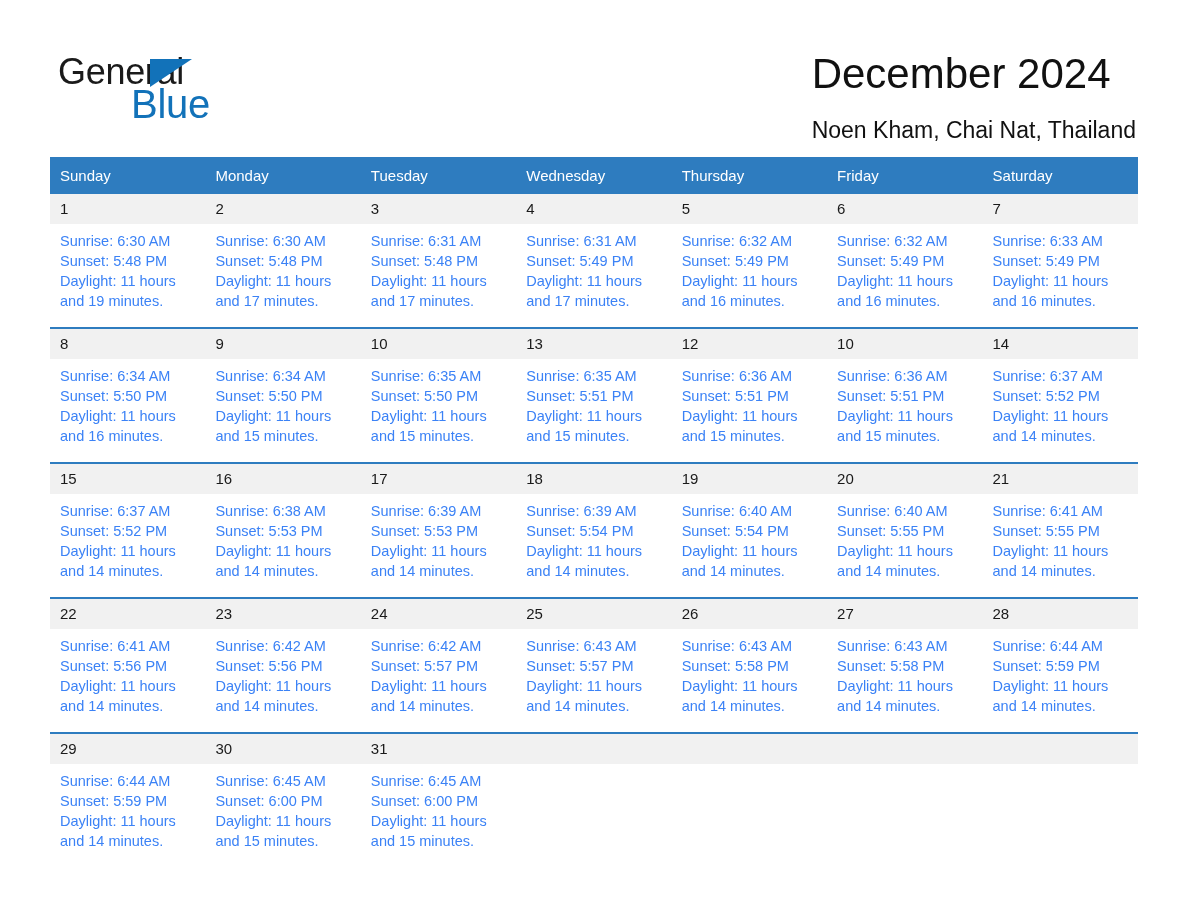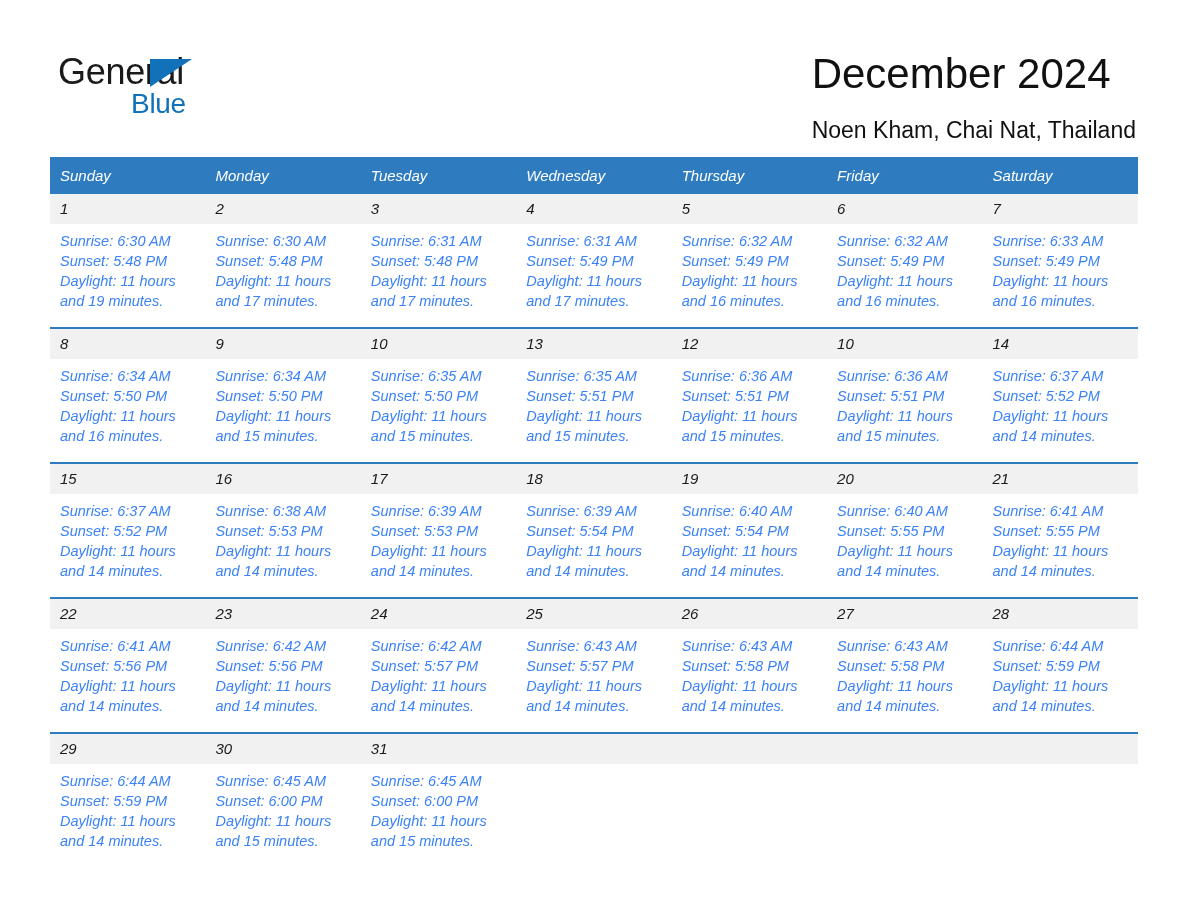--- a/index.html
+++ b/index.html
@@ -54,21 +54,21 @@
     top: 7px;
     width: 0;
     height: 0;
     border-left: 42px solid #1272b9;
     border-bottom: 28px solid transparent;
   }
   .brand-blue {
     position: absolute;
     left: 73px;
     top: 32px;
-    font-size: 28px;
+    font-size: 40px;
     font-weight: 400;
     letter-spacing: -0.3px;
     color: #1272b9;
     line-height: 40px;
   }
 
   .title-block {
     position: absolute;
     right: 52px;
     top: 48px;
@@ -94,21 +94,20 @@
   .calendar {
     position: absolute;
     left: 50px;
     top: 157px;
     width: 1088px;
   }
   table.cal {
     border-collapse: collapse;
     table-layout: fixed;
     width: 1088px;
-    font-style: italic;
   }
   table.cal col { width: 155.43px; }
 
   thead th {
     background: #2e7cbf;
     color: #ffffff;
     font-size: 15px;
     font-weight: 400;
     text-align: left;
     padding: 8px 0 9px 10px;

